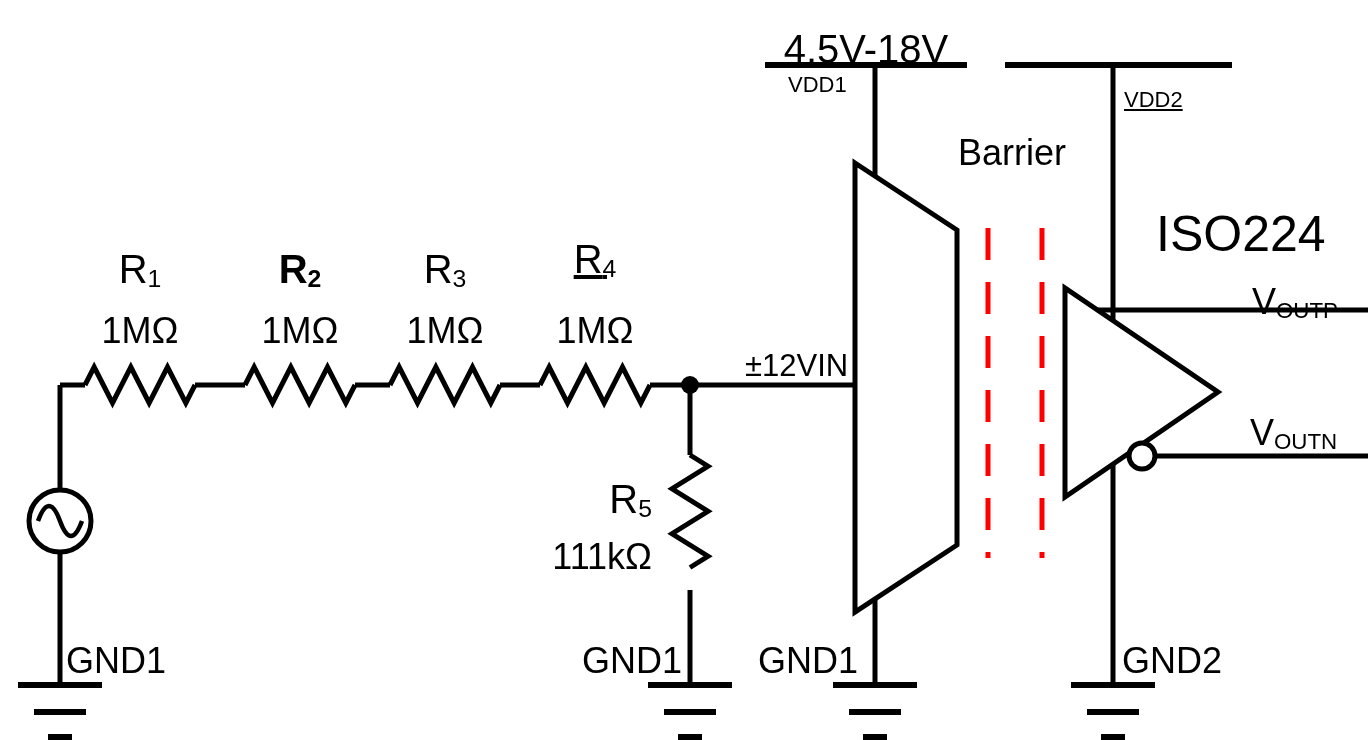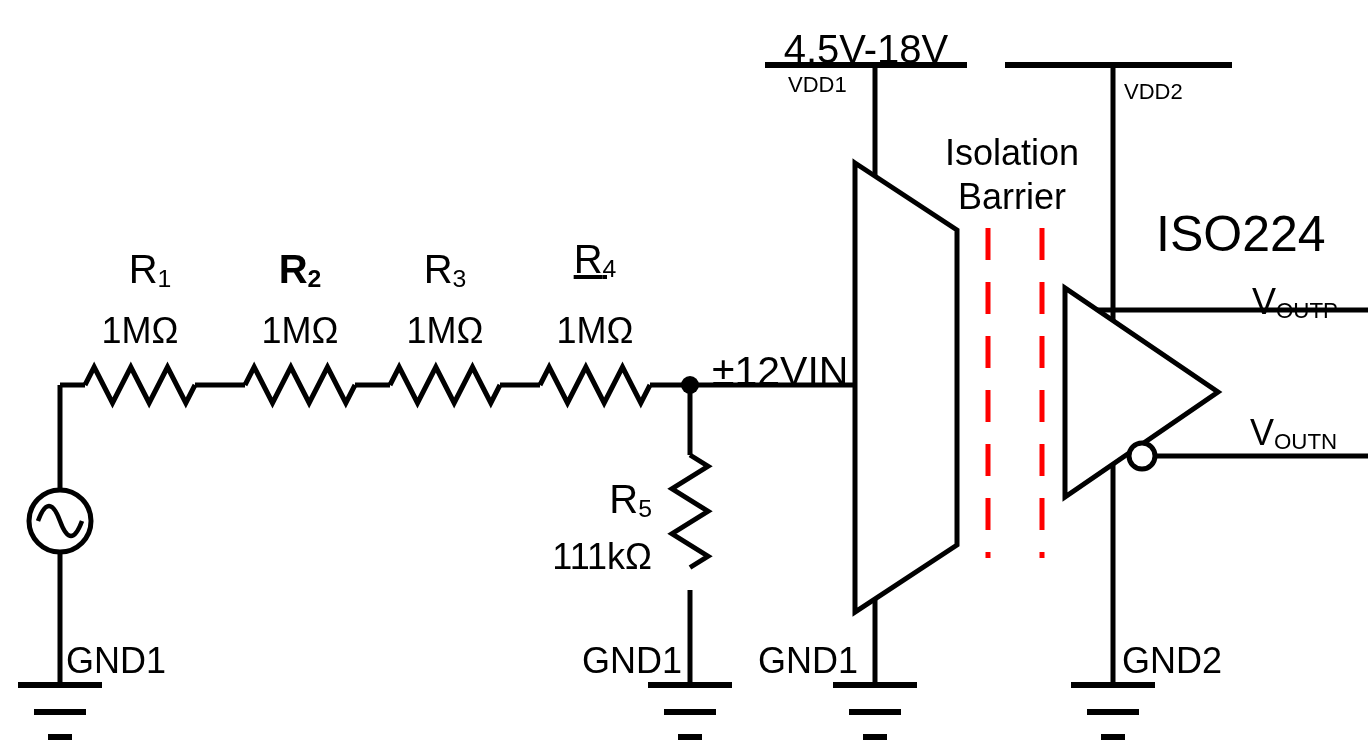--- a/index.html
+++ b/index.html
@@ -11,21 +11,21 @@
   }
   svg.schematic { position:absolute; left:0; top:0; width:1370px; height:740px; }
   .lbl {
     position:absolute; white-space:nowrap; color:#000;
     line-height:1.05; letter-spacing:0;
   }
   .center { transform:translateX(-50%); }
   .f50 { font-size:50px; }
   .f40 { font-size:40px; }
   .f36 { font-size:36px; }
-  .f31 { font-size:41px; }
+  .f31 { font-size:31px;margin-left:33px; }
   .f30 { font-size:22px; }
   .lbl sub {
     font-size:0.62em; vertical-align:baseline;
     position:relative; top:0.18em; line-height:1;
   }
   .two-line { text-align:center; line-height:1.22; }
 </style>
 </head>
 <body>
 
@@ -80,30 +80,29 @@
       <circle cx="1142" cy="456" r="13" fill="#ffffff"></circle>
       <line x1="1155" y1="456" x2="1368" y2="456"></line>
     </g>
 
     <circle cx="690" cy="385" r="9" fill="#000000"></circle>
   </svg>
 
   <div class="lbl f40 center" style="left:866px; top:16px;margin-top:12px;">4.5V-18V</div>
   <div class="lbl f30" style="left:788px; top:73px;">VDD1</div>
 
-  <div class="lbl f30" style="left:1124px; top:80px;">VDD2</div>
+  <div class="lbl f30" style="left:1124px; top:88px;text-decoration:underline;">VDD2</div>
 
   <div class="lbl f36 center two-line" style="left:1012px; top:131px;">
-    <div>Isolation</div>
     <div>Barrier</div>
   </div>
 
   <div class="lbl f50" style="left:1156px; top:168px;margin-top:40px;">ISO224</div>
 
-  <div class="lbl f40 center" style="left:140px; top:248px;margin-left:10px;">
+  <div class="lbl f40 center" style="left:140px; top:248px;">
     <span>R</span><sub>1</sub>
   </div>
   <div class="lbl f40 center" style="left:300px; top:248px;font-weight:bold;">
     <span>R</span><sub>2</sub>
   </div>
   <div class="lbl f40 center" style="left:445px; top:248px;">
     <span>R</span><sub>3</sub>
   </div>
   <div class="lbl f40 center" style="left:595px; top:238px;text-decoration:underline;">
     <span>R</span><sub>4</sub>

